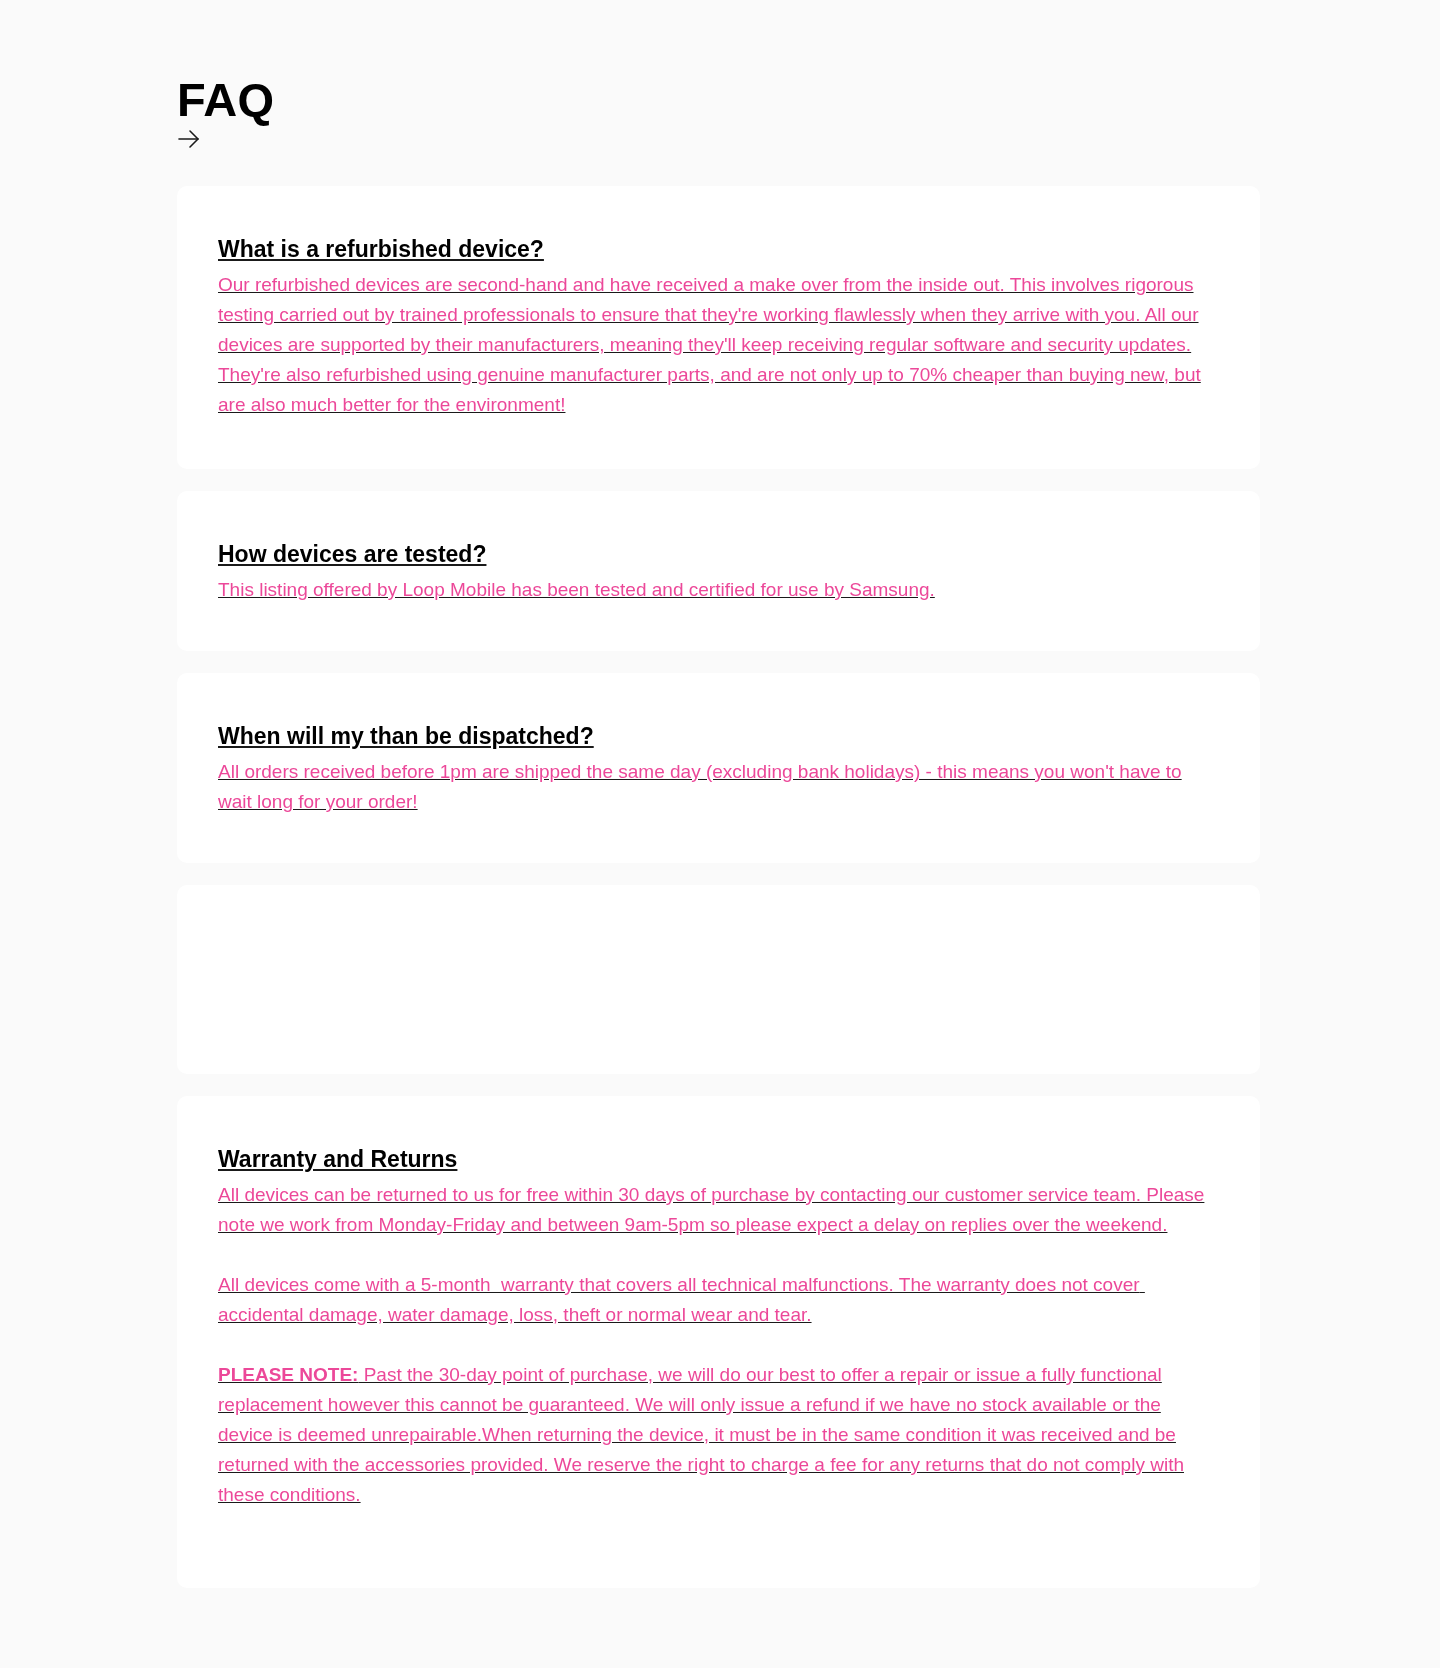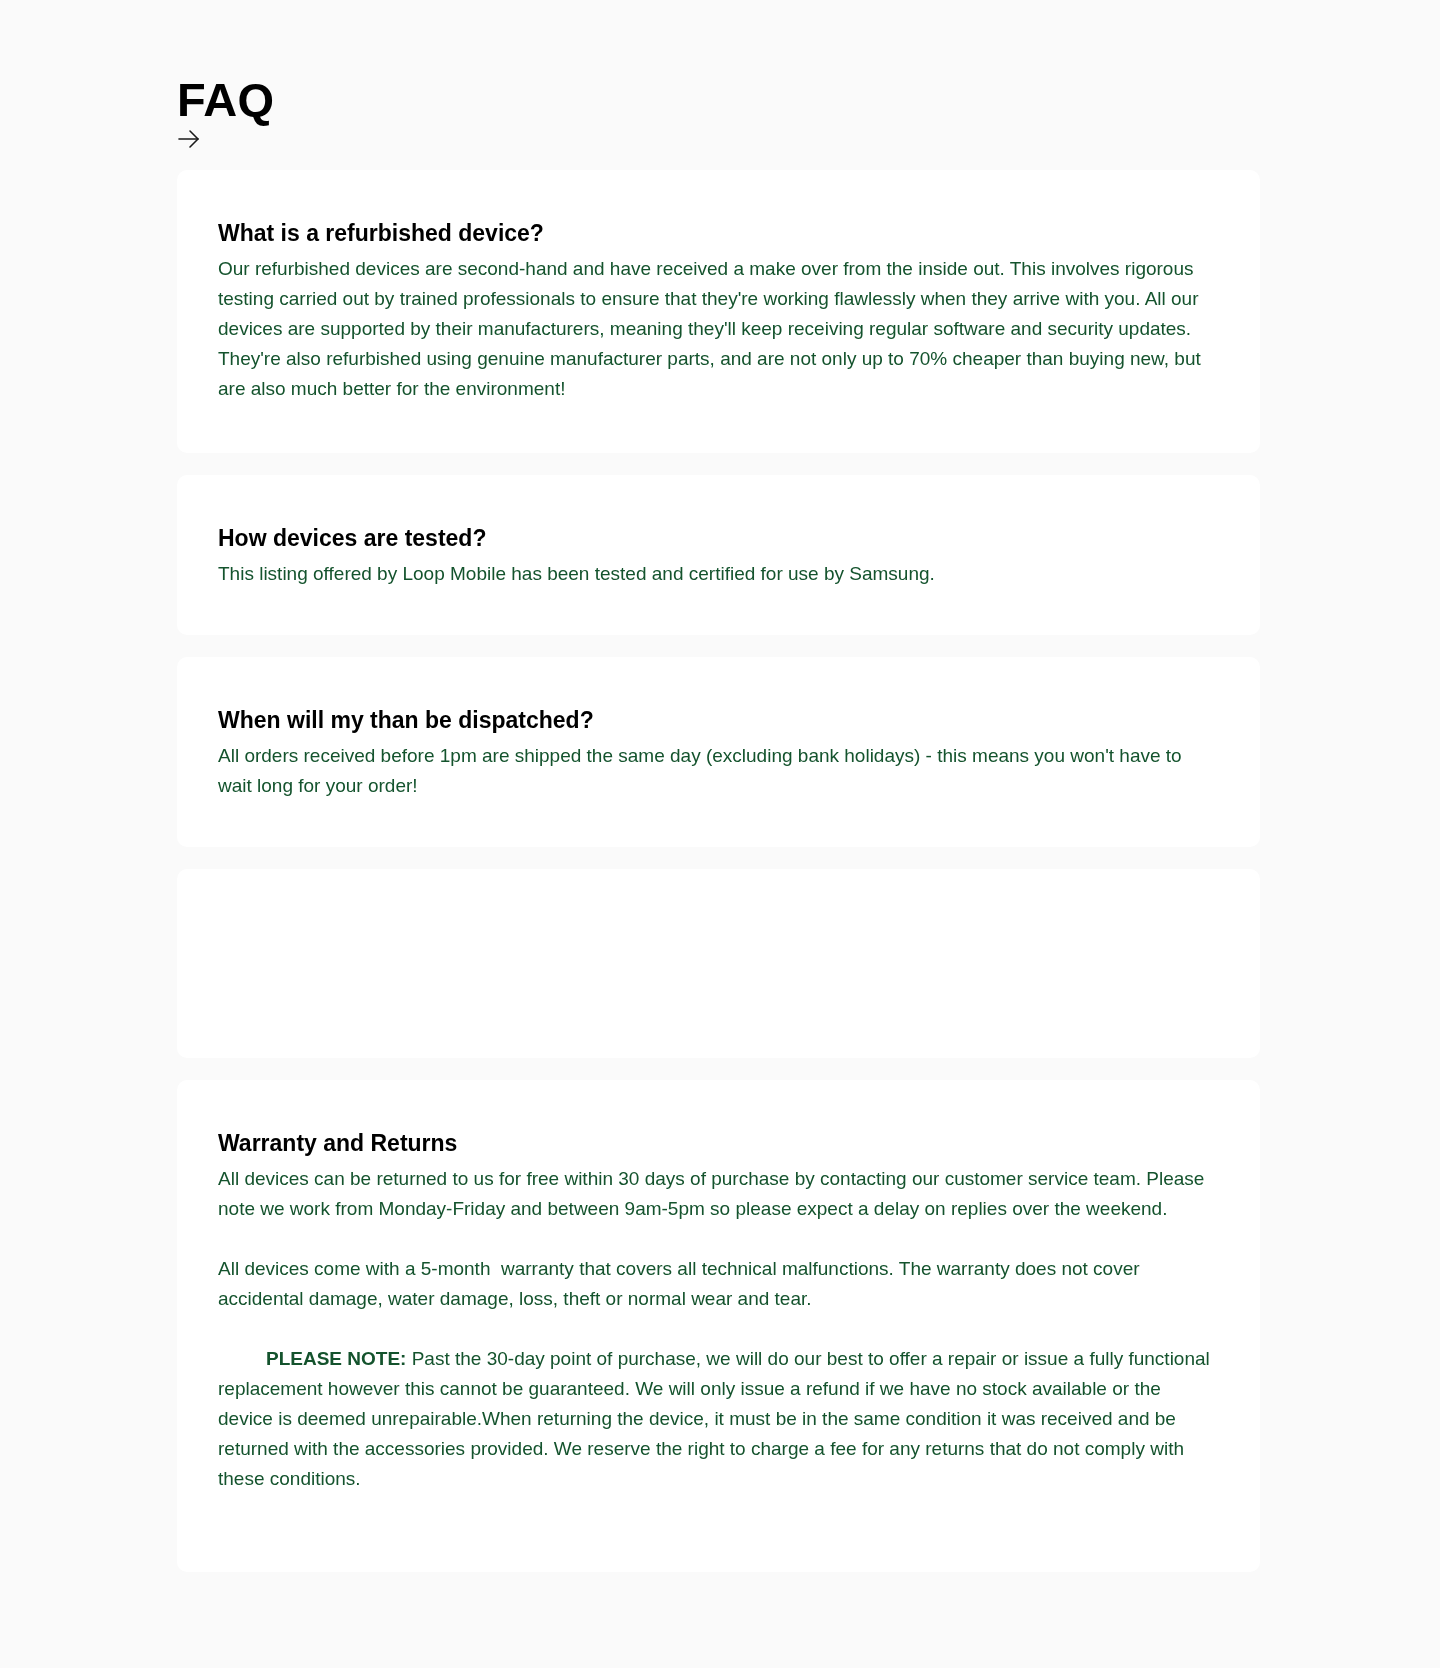--- a/index.html
+++ b/index.html
@@ -29,45 +29,46 @@
     }
     .arrow {
       display: block;
       margin-top: 6px;
       width: 24px;
       height: 22px;
     }
     .faq-list {
       position: absolute;
       left: 177px;
-      top: 170px;
+      top: 186px;
       width: 1083px;
+      text-decoration: underline;
     }
     .card {
       background: #ffffff;
       border-radius: 10px;
       padding: 47px 41px 0 41px;
       margin-bottom: 22px;
     }
     .card-title {
       font-size: 23px;
       font-weight: 700;
       line-height: 32px;
       color: #000;
       margin-bottom: 5px;
     }
     .card-body p {
       font-size: 19px;
       line-height: 30px;
-      color: #14532d;
+      color: #ec4899;
     }
     .card-body p + p {
       margin-top: 30px;
     }
-    .card-body strong { font-weight: 700; margin-left: 48px; }
+    .card-body strong { font-weight: 700; }
     .c1 { height: 283px; }
     .c2 { height: 160px; }
     .c3 { height: 190px; }
     .c4 { height: 189px; }
     .c5 { height: 492px; }
     .pre { white-space: pre-wrap; }
   </style>
 </head>
 <body>
 

